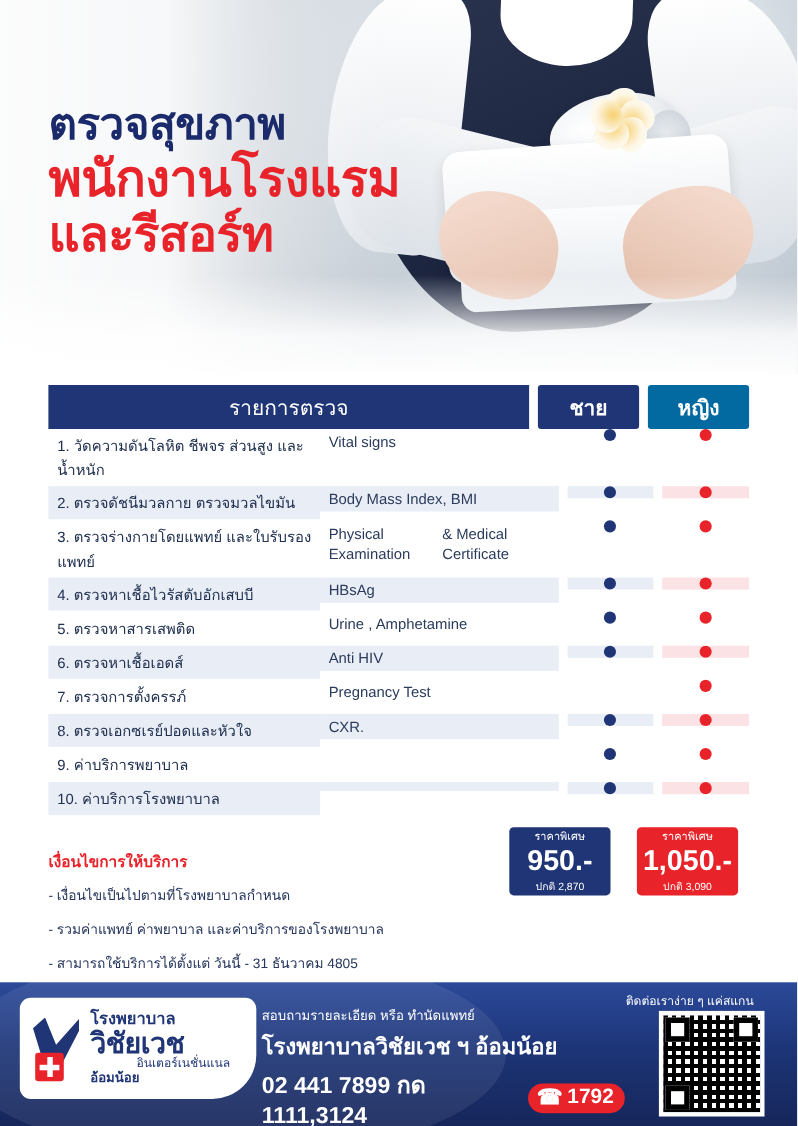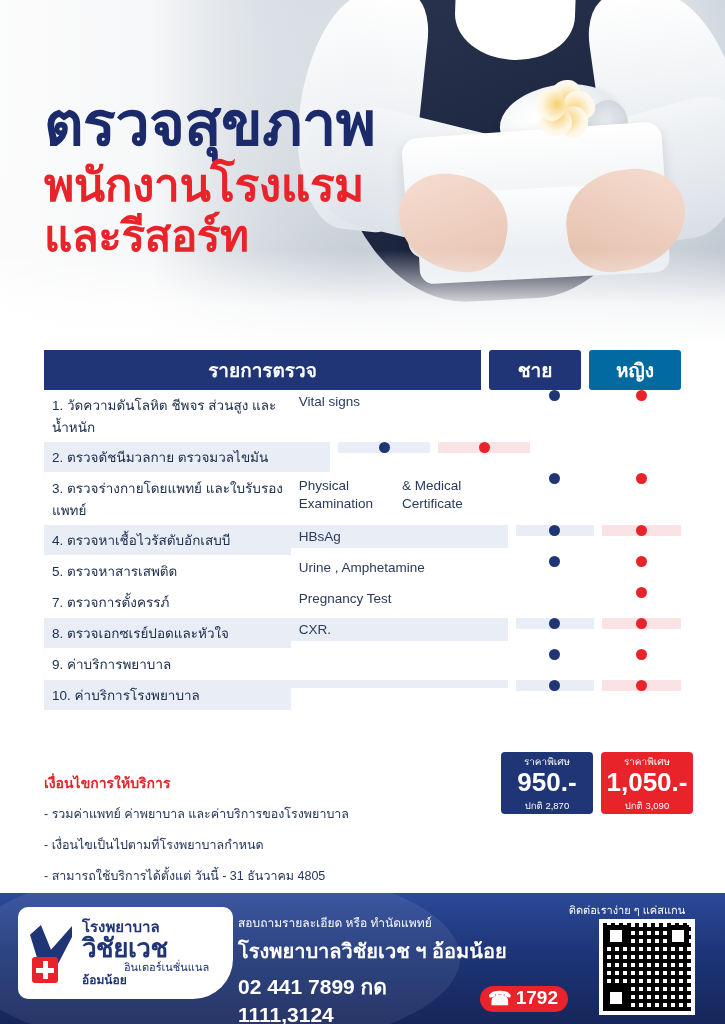--- a/index.html
+++ b/index.html
@@ -167,42 +167,42 @@
     position: absolute;
     left: 44px; top: 92px;
     z-index: 5;
   }
   .t1, .t2, .t3 {
     font-weight: bold;
     line-height: 1.06;
     letter-spacing: -0.5px;
     white-space: nowrap;
   }
-  .t1 { font-size: 61px; color: #1b2a6b; }
+  .t1 { font-size: 40px; color: #1b2a6b; }
   .t2 { font-size: 46px; color: #e8232a; margin-top: 4px; }
   .t3 { font-size: 44px; color: #e8232a; margin-top: 4px; }
 
   
   .table-wrap {
     position: absolute;
     left: 44px; top: 350px;
     width: 637px;
     z-index: 6;
   }
   .thead {
     display: flex;
     height: 40px;
     align-items: stretch;
   }
   .th-main {
     flex: 1;
     background: #1f3576;
     color: #ffffff;
     font-size: 19px;
-    font-weight: bold;
+    font-weight: normal;
     display: flex;
     align-items: center;
     justify-content: center;
     margin-right: 8px;
   }
   .th-male, .th-female {
     width: 92px;
     color: #ffffff;
     font-size: 19px;
     font-weight: bold;
@@ -246,23 +246,23 @@
   }
   .dot-red {
     width: 11px; height: 11px; border-radius: 50%;
     background: #e8232a;
   }
   .eng-two { flex-direction: row; align-items: flex-start; justify-content: center; line-height: 1.35; }
 
   
   .prices {
     position: absolute;
-    right: 32px; top: 752px;
-    display: flex;
-    gap: 8px;
+    right: 54px; top: 752px;
+    display: flex;
+    gap: 24px;
     z-index: 7;
   }
   .price-box {
     width: 92px;
     height: 62px;
     border-radius: 4px;
     color: #fff;
     text-align: center;
     padding-top: 4px;
     box-sizing: border-box;
@@ -451,20 +451,21 @@
           <div class="c-eng">Vital signs</div>
           <div class="c-m">
             <div class="dot-blue"></div>
           </div>
           <div class="c-f">
             <div class="dot-red"></div>
           </div>
         </div>
         <div class="row alt">
           <div class="c-name">2. ตรวจดัชนีมวลกาย ตรวจมวลไขมัน</div>
+          <div class="c-eng">Body Mass Index, BMI</div>
           <div class="c-m">
             <div class="dot-blue"></div>
           </div>
           <div class="c-f">
             <div class="dot-red"></div>
           </div>
         </div>
         <div class="row">
           <div class="c-name">3. ตรวจร่างกายโดยแพทย์ และใบรับรองแพทย์</div>
           <div class="c-eng eng-two">
@@ -484,20 +485,30 @@
           <div class="c-m">
             <div class="dot-blue"></div>
           </div>
           <div class="c-f">
             <div class="dot-red"></div>
           </div>
         </div>
         <div class="row">
           <div class="c-name">5. ตรวจหาสารเสพติด</div>
           <div class="c-eng">Urine , Amphetamine</div>
+          <div class="c-m">
+            <div class="dot-blue"></div>
+          </div>
+          <div class="c-f">
+            <div class="dot-red"></div>
+          </div>
+        </div>
+        <div class="row alt">
+          <div class="c-name">6. ตรวจหาเชื้อเอดส์</div>
+          <div class="c-eng">Anti HIV</div>
           <div class="c-m">
             <div class="dot-blue"></div>
           </div>
           <div class="c-f">
             <div class="dot-red"></div>
           </div>
         </div>
         <div class="row">
           <div class="c-name">7. ตรวจการตั้งครรภ์</div>
           <div class="c-eng">Pregnancy Test</div>
@@ -548,22 +559,22 @@
     <div class="price-box price-red">
       <div class="p-label">ราคาพิเศษ</div>
       <div class="p-value">1,050.-</div>
       <div class="p-old">ปกติ 3,090</div>
     </div>
   </div>
 
   <div class="conditions">
     <div class="cond-title">เงื่อนไขการให้บริการ</div>
     <div id="cond-container">
+        <div class="cond-item">- เงื่อนไขเป็นไปตามที่โรงพยาบาลกำหนด</div>
         <div class="cond-item">- รวมค่าแพทย์ ค่าพยาบาล และค่าบริการของโรงพยาบาล</div>
-        <div class="cond-item">- เงื่อนไขเป็นไปตามที่โรงพยาบาลกำหนด</div>
         <div class="cond-item">- สามารถใช้บริการได้ตั้งแต่ วันนี้ - 31 ธันวาคม 4805</div>
       </div>
   </div>
 
   <div class="footer">
     <div class="footer-swoosh"></div>
 
     <div class="logo-plate">
       <div class="logo-mark">
         <div class="logo-check"></div>

